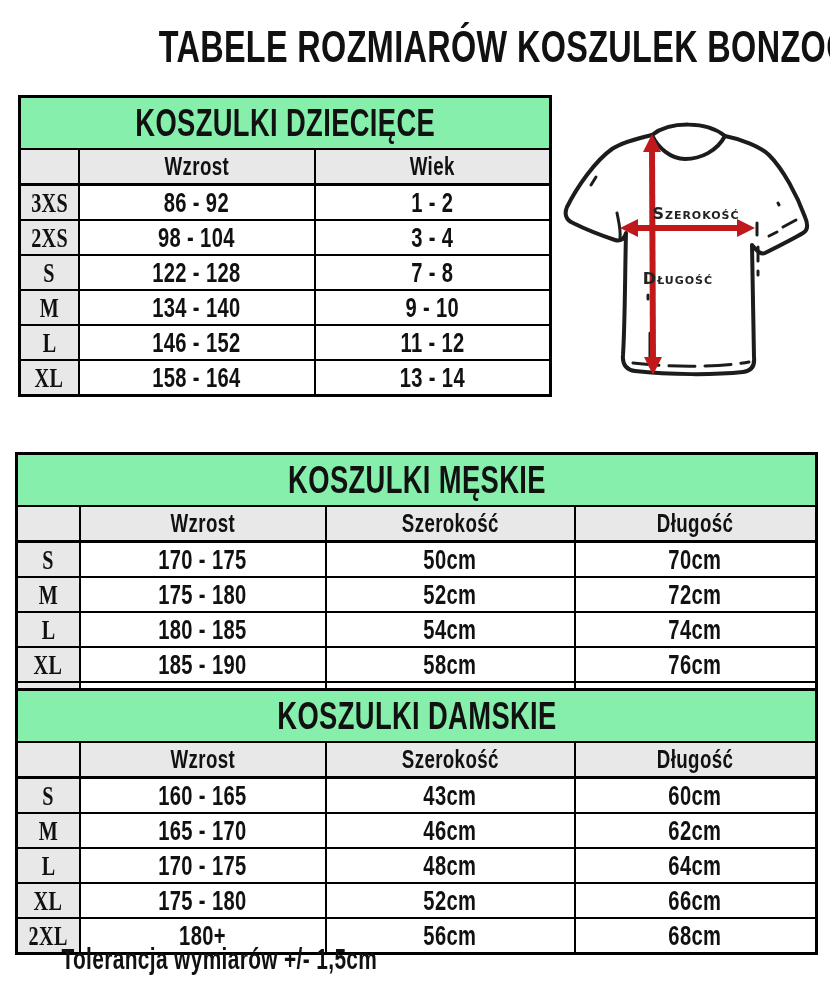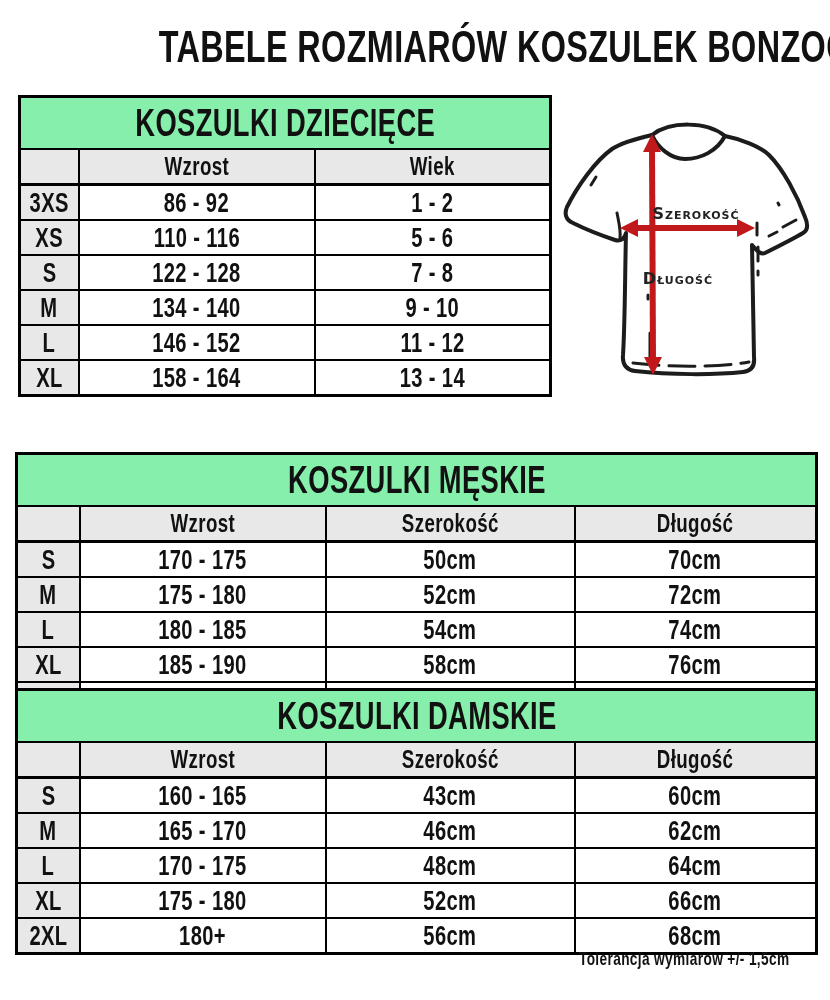--- a/index.html
+++ b/index.html
@@ -25,33 +25,33 @@
   }
   tr.title-row th{
     background:#86efac;height:50px;font-size:38px;line-height:50px;
     border-bottom:2px solid #000;
   }
   tr.header-row th{
     background:#e8e8e8;height:33px;font-size:26px;line-height:33px;
     border-bottom:3px solid #000;
   }
   tbody th.size-cell{
-    background:#e8e8e8;font-size:28px;line-height:33px;
+    background:#e8e8e8;font-size:28px;line-height:33px;font-family:Liberation Serif, serif;
   }
   tbody td.value-cell{
     background:#ffffff;font-size:28px;line-height:33px;border-radius:11px;
   }
   tbody tr{height:33px;}
   #table-children{left:18px;top:95px;width:531px;}
   #table-men{left:15px;top:452px;width:800px;}
   #table-women{left:15px;top:688px;width:800px;padding-left:48px;}
   .shirt-diagram{position:absolute;left:555px;top:95px;width:275px;height:300px;}
   .footer-note{
-    position:absolute;top:942px;left:0;width:100%;text-align:right;
-    font-size:19px;line-height:34px;font-weight:bold;
+    position:absolute;top:942px;left:0;width:100%;text-align:left;
+    font-size:29px;line-height:34px;font-weight:bold;
   }
   .shirt-label{
     font-family:"DejaVu Sans",sans-serif;font-size:16px;font-weight:bold;
     font-variant:small-caps;letter-spacing:1px;fill:#222222;
   }
 </style>
 </head>
 <body>
 
 <div class="page">
@@ -74,23 +74,23 @@
         <th><span class="cond">Wiek</span></th>
       </tr>
     </thead>
     <tbody>
       <tr>
         <th class="size-cell"><span class="cond">3XS</span></th>
         <td class="value-cell"><span class="cond">86 - 92</span></td>
         <td class="value-cell"><span class="cond">1 - 2</span></td>
       </tr>
       <tr>
-        <th class="size-cell"><span class="cond">XS</span></th>
-        <td class="value-cell"><span class="cond">110 - 116</span></td>
-        <td class="value-cell"><span class="cond">5 - 6</span></td>
+        <th class="size-cell"><span class="cond">2XS</span></th>
+        <td class="value-cell"><span class="cond">98 - 104</span></td>
+        <td class="value-cell"><span class="cond">3 - 4</span></td>
       </tr>
       <tr>
         <th class="size-cell"><span class="cond">S</span></th>
         <td class="value-cell"><span class="cond">122 - 128</span></td>
         <td class="value-cell"><span class="cond">7 - 8</span></td>
       </tr>
       <tr>
         <th class="size-cell"><span class="cond">M</span></th>
         <td class="value-cell"><span class="cond">134 - 140</span></td>
         <td class="value-cell"><span class="cond">9 - 10</span></td>

